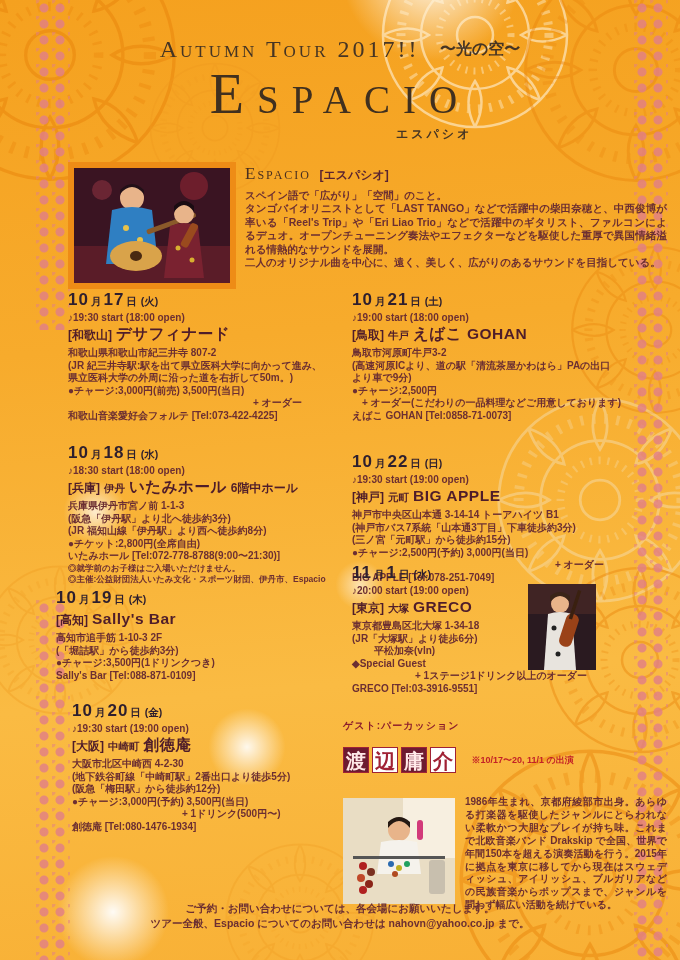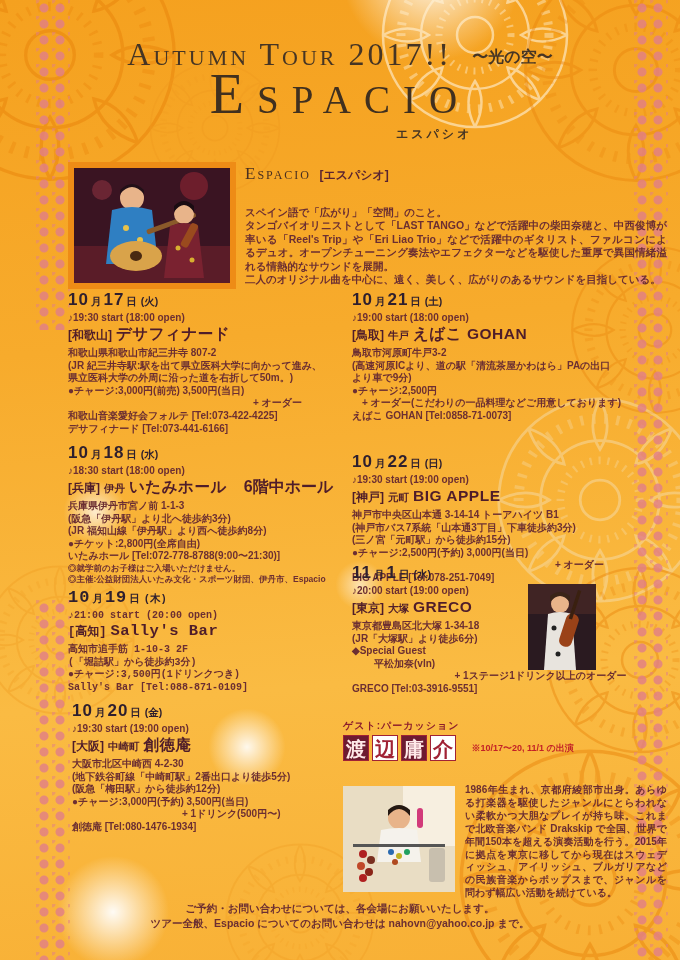--- a/index.html
+++ b/index.html
@@ -20,66 +20,66 @@
       radial-gradient(circle at 8px 8px, rgba(225,126,136,.8) 4px, rgba(225,126,136,0) 5px),
       radial-gradient(circle at 0px 0px, rgba(225,126,136,.5) 3px, rgba(225,126,136,0) 4px);
     background-size:16px 16px;}
   .d1{left:36px;top:0;height:330px;}
   .d2{left:36px;top:600px;height:360px;}
   .d3{left:634px;top:0;height:960px;}
   .layer{position:absolute;left:0;top:0;width:680px;height:960px;z-index:2;}
 
   
   .hdr-tour{position:absolute;top:36px;left:0;width:680px;text-align:center;color:#463524;}
-  .tour-en{font-family:"Liberation Serif",serif;font-variant:small-caps;font-size:32px;letter-spacing:3px;}
+  .tour-en{font-family:"Liberation Serif",serif;font-variant:small-caps;font-size:24px;letter-spacing:3px;}
   .tour-sub{font-size:16px;font-weight:bold;margin-left:16px;vertical-align:3px;}
   .hdr-name{position:absolute;top:62px;left:0;width:680px;text-align:center;
     font-family:"Liberation Serif",serif;font-variant:small-caps;font-size:56px;
     letter-spacing:13px;color:#40301f;}
   .hdr-kana{position:absolute;top:126px;left:396px;font-size:12px;font-weight:bold;
     letter-spacing:3px;color:#463524;}
 
   
   .duo-photo{position:absolute;left:68px;top:162px;width:156px;height:115px;
     border:6px solid #ee8c16;background:#3a1422;}
   .intro{position:absolute;left:245px;top:164px;width:422px;}
-  .intro-h{color:#4a3020;margin-bottom:22px;}
+  .intro-h{color:#4a3020;margin-bottom:5px;}
   .intro-h .en{font-family:"Liberation Serif",serif;font-variant:small-caps;font-size:17px;letter-spacing:2px;}
   .intro-h .ja{font-size:12px;font-weight:bold;color:#5a2430;margin-left:4px;}
   .intro p{margin:0;font-size:10.5px;line-height:13.4px;color:#6c2f32;font-weight:bold;text-align:justify;}
 
   
   .event{position:absolute;z-index:2;}
   .e1{left:68px;top:291px;width:285px;}
   .e2{left:68px;top:444px;width:285px;}
-  .e3{left:68px;top:589px;width:285px;font-family:Liberation Mono, monospace;}
+  .e3{left:56px;top:589px;width:285px;}
   .e4{left:72px;top:702px;width:285px;}
   .e5{left:352px;top:291px;width:314px;}
   .e6{left:352px;top:429px;width:314px;margin-top:24px;}
   .e7{left:352px;top:564px;width:314px;}
   .ev-date{color:#2e1f2e;font-weight:bold;line-height:18px;margin-bottom:1px;}
   .ev-date .num{font-size:17px;letter-spacing:1px;}
   .ev-date .unit{font-size:10.5px;margin:0 2px;}
   .ev-time{font-size:10px;font-weight:bold;color:#6c2f32;line-height:13px;}
   .ev-venue{color:#4f1d2a;font-weight:bold;line-height:19px;margin-bottom:2px;}
   .ev-venue .region{font-size:12px;margin-right:4px;}
   .ev-venue .area{font-size:10.5px;margin-right:4px;}
   .ev-venue .vname{font-size:15.5px;letter-spacing:.5px;}
-  .ev-venue .suffix{font-size:16px;margin-left:17px;}
+  .ev-venue .suffix{font-size:12px;margin-left:4px;}
   .ln{font-size:10px;color:#6c2f32;font-weight:bold;line-height:12.6px;}
   .ln.sm{font-size:8.5px;line-height:10.8px;}
-  .off10{padding-left:10px;}.off22{padding-left:22px;}.off63{padding-left:63px;text-align:center;}
+  .off10{padding-left:10px;}.off22{padding-left:22px;}.off63{padding-left:63px;}
   .off110{padding-left:110px;}.off185{padding-left:185px;}.off203{padding-left:203px;}
 
   .violin-photo{position:absolute;left:528px;top:584px;width:68px;height:86px;z-index:3;background:#241520;}
 
   
   .guest{position:absolute;left:343px;top:719px;width:324px;z-index:2;}
   .guest-label{font-size:10px;font-weight:bold;color:#8c1d2c;letter-spacing:1px;}
-  .guest-names{margin-top:2px;height:30px;}
+  .guest-names{margin-top:14px;height:30px;}
   .gchar{display:inline-block;width:26px;height:26px;line-height:27px;text-align:center;
     font-size:20px;font-weight:bold;margin-right:3px;border:1px solid #a02235;box-sizing:border-box;vertical-align:middle;}
   .gchar.dark{background:#6d1b30;color:#ffe9e9;}
   .gchar.light{background:#fff;color:#a02235;}
   .guest-note{font-size:9px;font-weight:bold;color:#c32127;margin-left:8px;vertical-align:middle;}
   .guest-body{margin-top:19px;}
   .guest-photo{float:left;width:112px;height:106px;margin:2px 10px 0 0;background:#e9ddc4;}
   .guest-bio{font-size:10px;line-height:12.9px;color:#6c2f32;font-weight:bold;text-align:justify;}
 
   .footer{position:absolute;top:901px;left:0;width:680px;text-align:center;z-index:2;}
@@ -172,21 +172,20 @@
       <div class="ev-time">♪19:30 start (18:00 open)</div>
       <div class="ev-venue">
         <span class="region">[和歌山]</span><span class="vname">デサフィナード</span>
       </div>
       <div class="ln">和歌山県和歌山市紀三井寺 807-2</div>
       <div class="ln">(JR 紀三井寺駅:駅を出て県立医科大学に向かって進み、</div>
       <div class="ln">県立医科大学の外周に沿った道を右折して50m。)</div>
       <div class="ln">●チャージ:3,000円(前売) 3,500円(当日)</div>
       <div class="ln off185">+ オーダー</div>
       <div class="ln">和歌山音楽愛好会フォルテ [Tel:073-422-4225]</div>
-      <div class="ln">デサフィナード [Tel:073-441-6166]</div>
     </section>
 
     <section class="event e2">
       <div class="ev-date">
         <span class="num">10</span><span class="unit">月</span><span class="num">18</span><span class="unit">日</span><span class="unit">(水)</span>
       </div>
       <div class="ev-time">♪18:30 start (18:00 open)</div>
       <div class="ev-venue">
         <span class="region">[兵庫]</span><span class="area">伊丹</span><span class="vname">いたみホール</span><span class="suffix">6階中ホール</span>
       </div>
@@ -196,21 +195,20 @@
       <div class="ln">●チケット:2,800円(全席自由)</div>
       <div class="ln">いたみホール [Tel:072-778-8788(9:00〜21:30)]</div>
       <div class="ln sm">◎就学前のお子様はご入場いただけません。</div>
       <div class="ln sm">◎主催:公益財団法人いたみ文化・スポーツ財団、伊丹市、Espacio</div>
     </section>
 
     <section class="event e3">
       <div class="ev-date">
         <span class="num">10</span><span class="unit">月</span><span class="num">19</span><span class="unit">日</span><span class="unit">(木)</span>
       </div>
-      <div class="ev-time">♪21:00 start (20:00 open)</div>
       <div class="ev-venue">
         <span class="region">[高知]</span><span class="vname">Sally's Bar</span>
       </div>
       <div class="ln">高知市追手筋 1-10-3 2F</div>
       <div class="ln">(「堀詰駅」から徒歩約3分)</div>
       <div class="ln">●チャージ:3,500円(1ドリンクつき)</div>
       <div class="ln">Sally's Bar [Tel:088-871-0109]</div>
     </section>
 
     <section class="event e4">
@@ -264,22 +262,22 @@
     <section class="event e7">
       <div class="ev-date">
         <span class="num">11</span><span class="unit">月</span><span class="num">1</span><span class="unit">日</span><span class="unit">(水)</span>
       </div>
       <div class="ev-time">♪20:00 start (19:00 open)</div>
       <div class="ev-venue">
         <span class="region">[東京]</span><span class="area">大塚</span><span class="vname">GRECO</span>
       </div>
       <div class="ln">東京都豊島区北大塚 1-34-18</div>
       <div class="ln">(JR「大塚駅」より徒歩6分)</div>
+      <div class="ln off22">平松加奈(vln)</div>
       <div class="ln">◆Special Guest</div>
-      <div class="ln off22">平松加奈(vln)</div>
       <div class="ln off63">+ 1ステージ1ドリンク以上のオーダー</div>
       <div class="ln">GRECO [Tel:03-3916-9551]</div>
     </section>
 
     <div class="violin-photo">
       <svg width="68" height="86" viewBox="0 0 68 86">
         <rect width="68" height="86" fill="#2a1a20"></rect>
         <rect x="0" y="0" width="68" height="30" fill="#4a2a26" opacity=".7"></rect>
         <circle cx="32" cy="20" r="9" fill="#e8b48a"></circle>
         <path d="M22,18 Q32,6 42,18 L42,12 Q32,4 22,12 Z" fill="#3a2418"></path>

